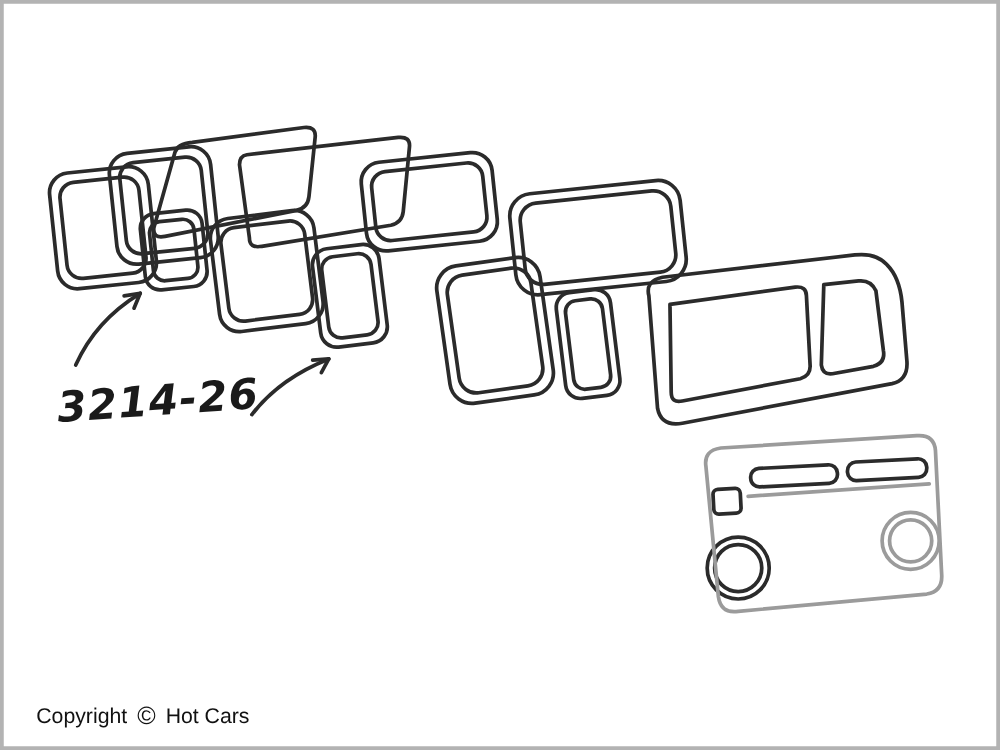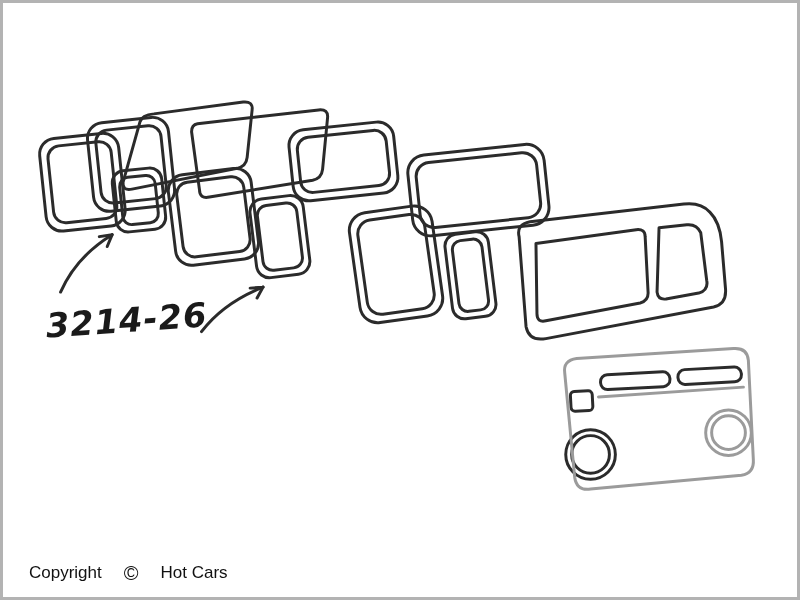--- a/index.html
+++ b/index.html
@@ -14,21 +14,21 @@
   }
   svg.lineart{position:absolute;left:0;top:0;width:100%;height:100%;}
   .lineart path,.lineart rect,.lineart circle{
     fill:none;
     stroke-linecap:round;
     stroke-linejoin:round;
   }
   .lineart text{stroke:none;}
   .footer{
     position:absolute;left:26px;bottom:14px;
-    display:flex;align-items:center;gap:22px;
+    display:flex;align-items:center;gap:8px;
     font-size:17px;color:#111111;
   }
   .footer .sym{font-size:20px;line-height:1;}
 </style>
 </head>
 <body>
 
 <div class="page">
 
   <svg class="lineart" viewBox="0 0 800 600" preserveAspectRatio="none" xmlns="http://www.w3.org/2000/svg">

